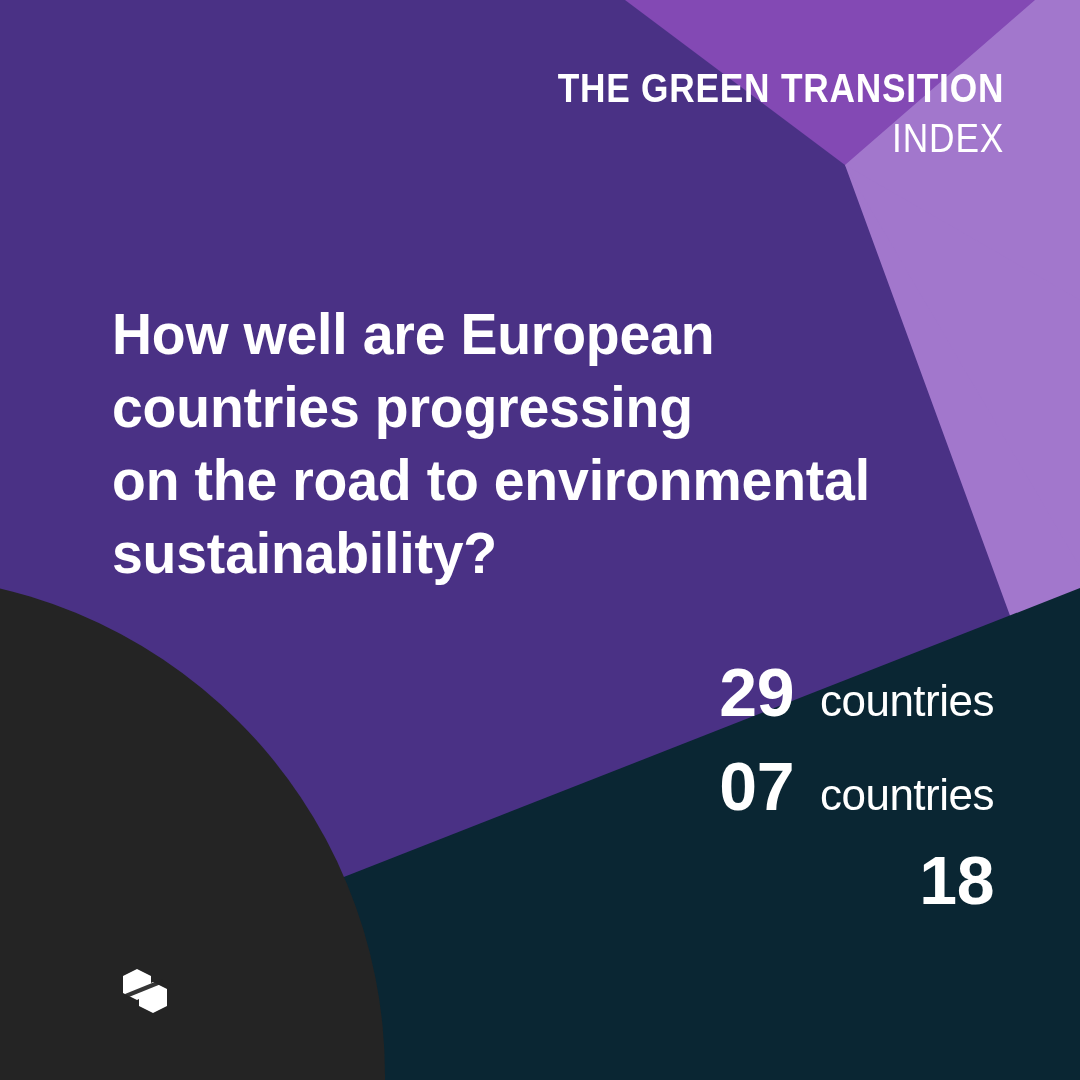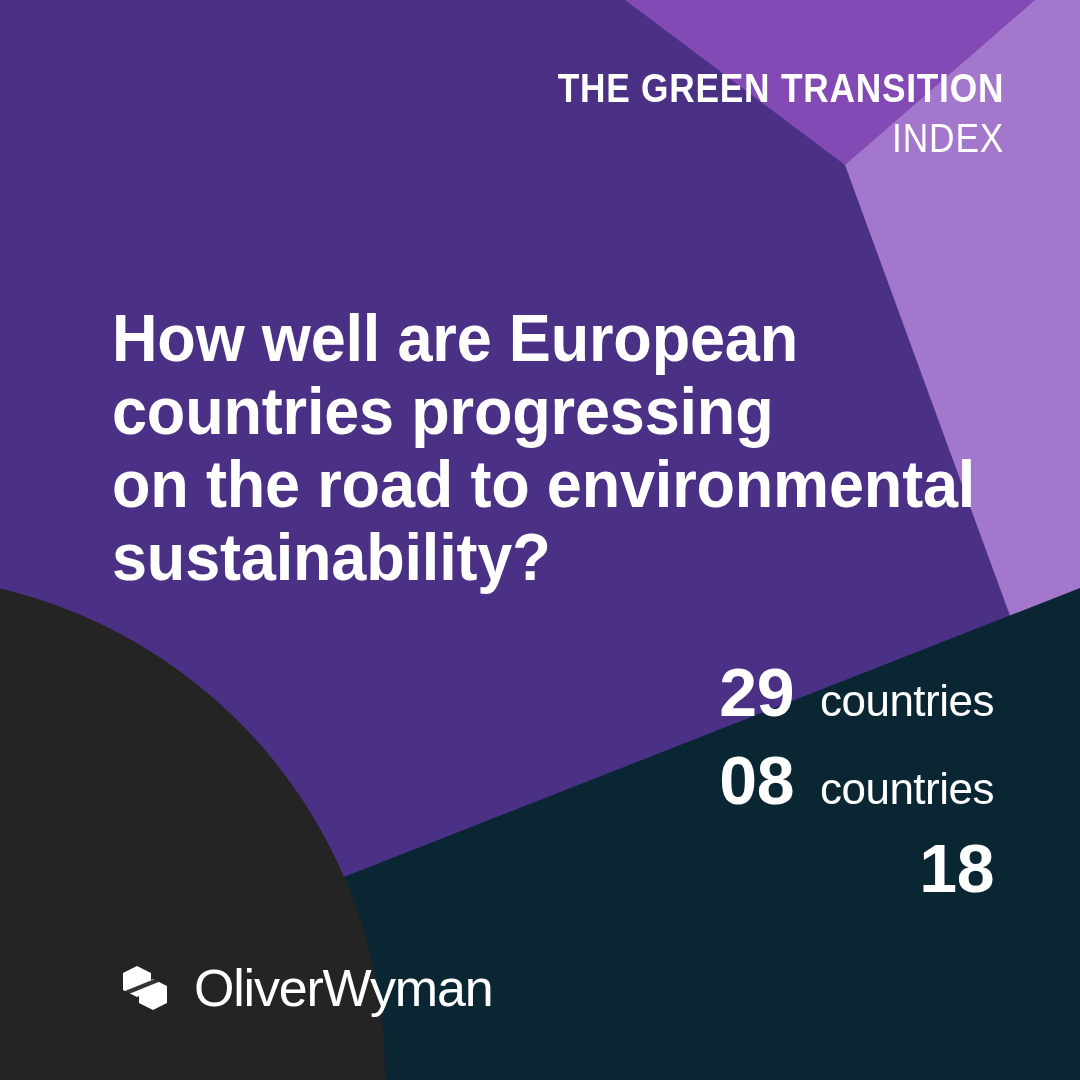--- a/index.html
+++ b/index.html
@@ -55,39 +55,40 @@
     white-space: nowrap;
   }
 
   
   #headline {
     position: absolute;
     left: 112px;
     top: 258px;
     width: 860px;
     color: #ffffff;
-    font-size: 66px;
+    font-size: 58px;
     font-weight: 700;
     line-height: 73px;
     letter-spacing: -0.2px;
   }
   #headline .hl-line {
     display: block;
     white-space: nowrap;
     transform: scaleX(0.955);
     transform-origin: left center;
   }
 
   
   #stats {
     position: absolute;
     right: 118px;
     top: 648px;
     display: flex;
     flex-direction: column;
+    gap: 6px;
     color: #ffffff;
   }
   .stat-row {
     display: flex;
     align-items: baseline;
     justify-content: flex-end;
     line-height: 88px;
     height: 88px;
   }
   .stat-value {
@@ -160,35 +161,34 @@
     <span class="hl-line">on the road to environmental</span>
     <span class="hl-line">sustainability?</span>
   </h1>
 
   <div id="stats">
     <div class="stat-row">
       <span class="stat-value">29</span>
       <span class="stat-label">countries</span>
     </div>
     <div class="stat-row">
-      <span class="stat-value">08</span>
+      <span class="stat-value">07</span>
       <span class="stat-label">countries</span>
     </div>
     <div class="stat-row">
       <span class="stat-value">18</span>
     </div>
   </div>
 
   <div id="logo">
     <svg id="logo-mark" viewBox="0 0 124 92">
       <g fill="#ffffff">
 
         <path d="M18 16 L46 2 L74 16 L74 50 L46 64 L18 50 Z"></path>
 
         <path d="M50 42 L78 28 L106 42 L106 76 L78 90 L50 76 Z"></path>
       </g>
 
       <path d="M22 52 L96 22 L99 30 L25 60 Z" fill="#242424" opacity="0.92"></path>
     </svg>
-    <span id="logo-wordmark">OliverWyman</span>
   </div>
 
 </div>
 
 </body></html>

